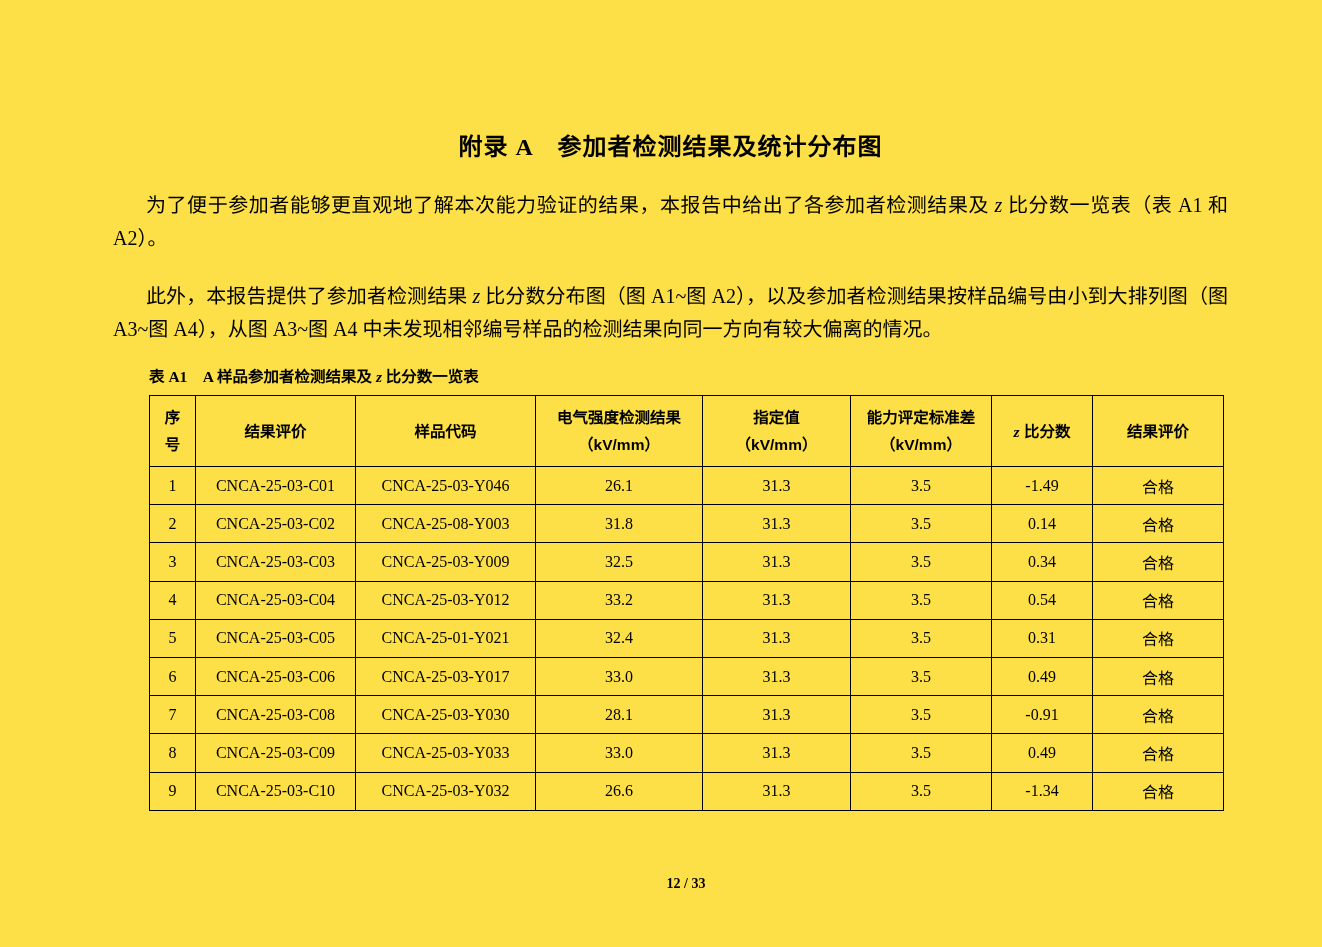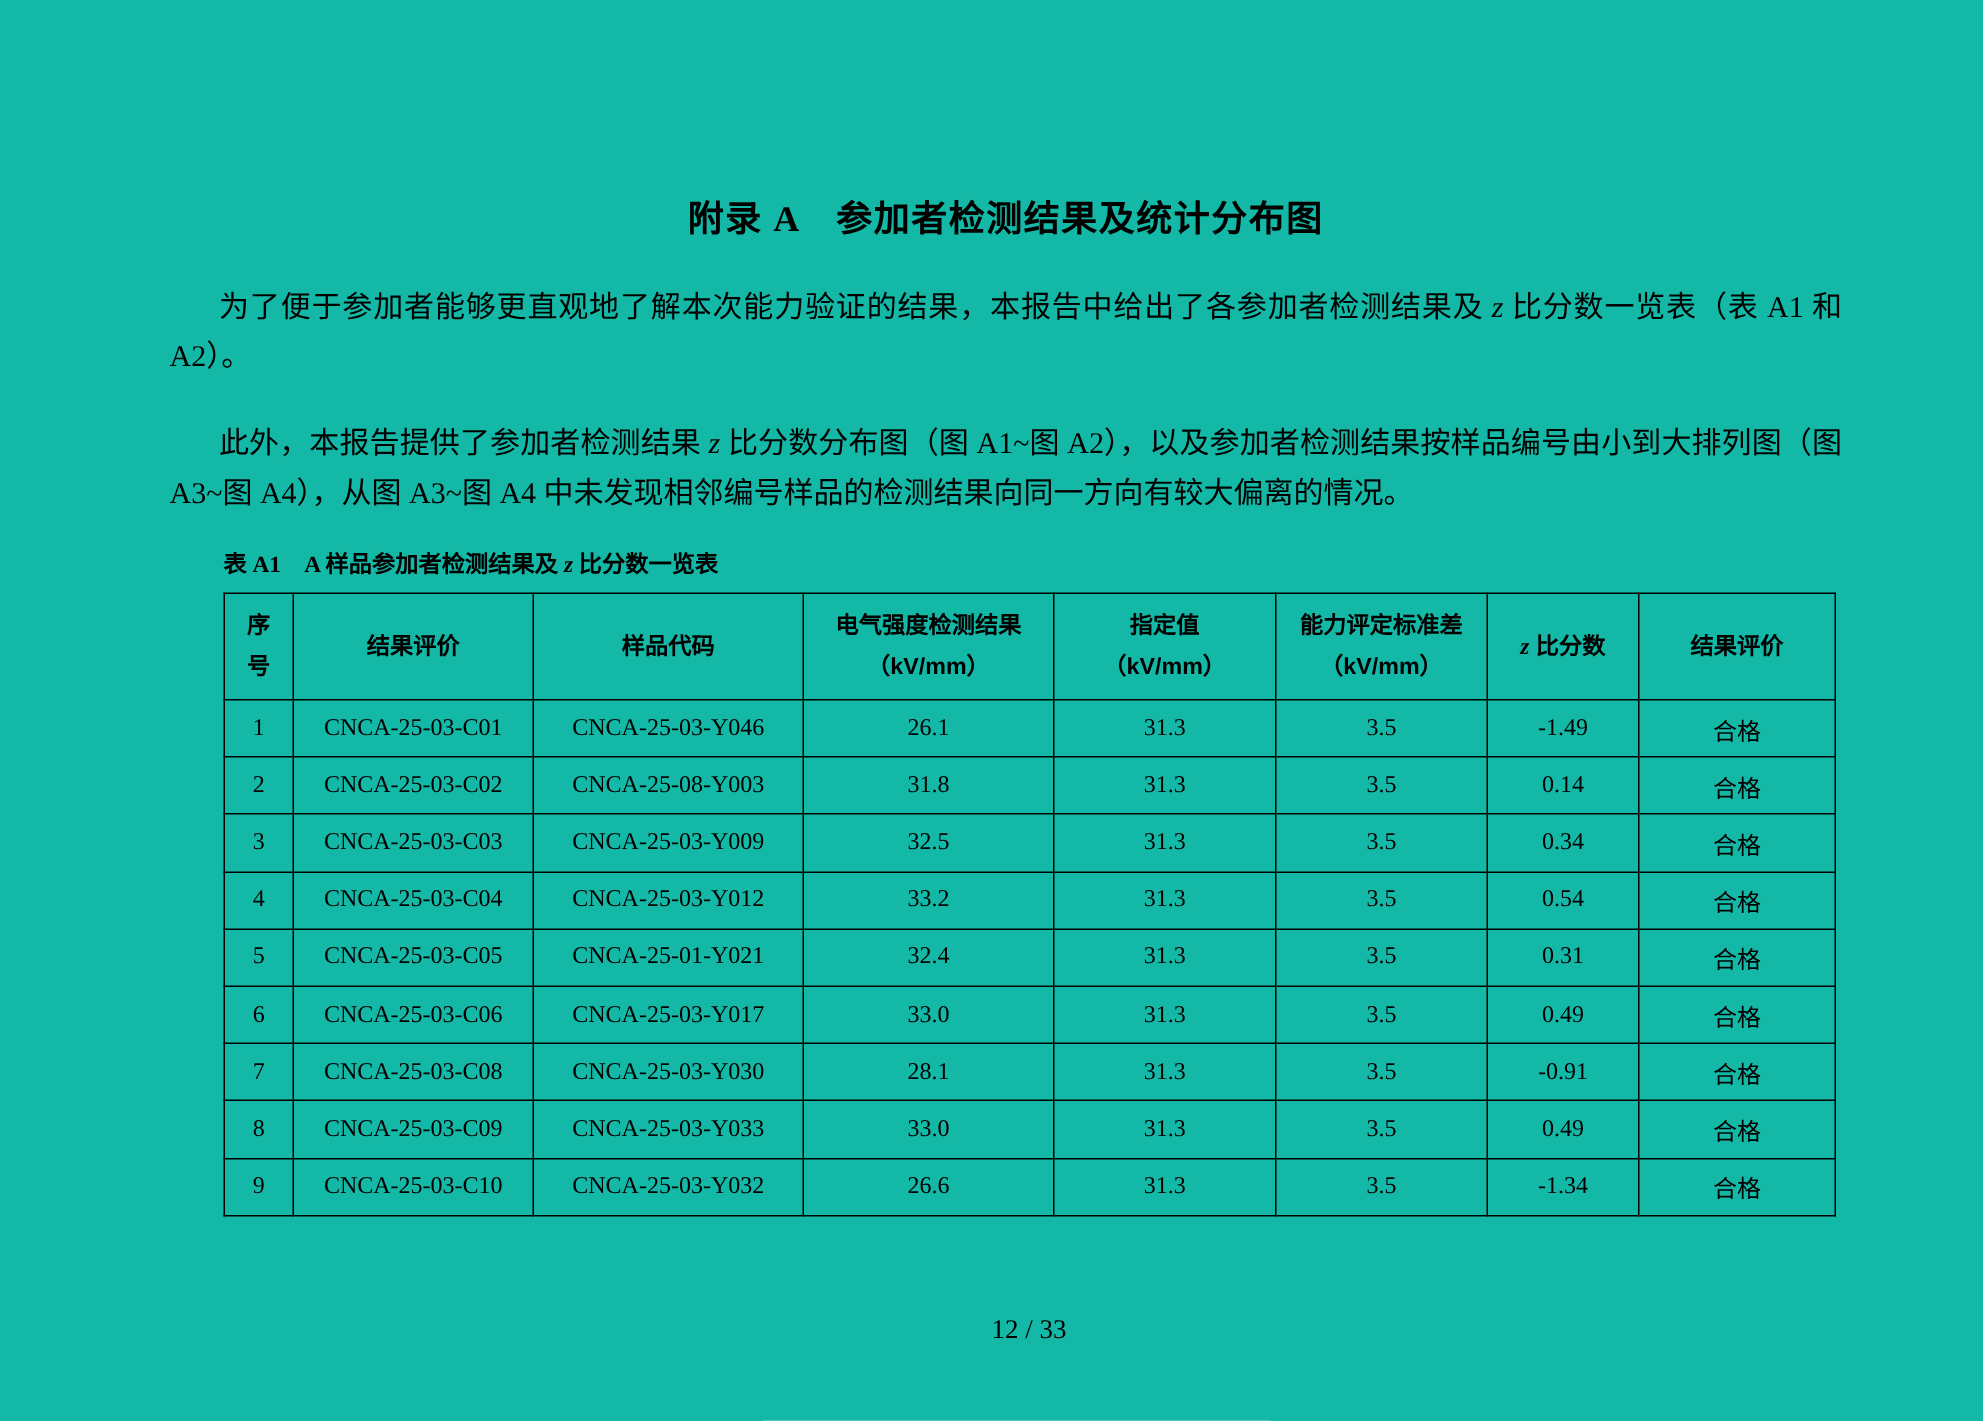--- a/index.html
+++ b/index.html
@@ -5,21 +5,21 @@
   html, body { margin: 0; padding: 0; }
   body {
     background: #ffffff;
     font-family: "Liberation Serif", "DejaVu Serif", serif;
     color: #000000;
   }
   .page {
     position: relative;
     width: 1322px;
     height: 947px;
-    background: #14b8a6;
+    background: #fde047;
     overflow: hidden;
   }
   .doc {
     position: absolute;
     left: 113px;
     top: 0;
     width: 1115px;
   }
   .title {
     margin-top: 130px;
@@ -75,22 +75,22 @@
   table.results td {
     font-size: 16px;
     height: 37.2px;
   }
   .footer {
     position: absolute;
     left: 149px;
     width: 1074px;
     top: 876px;
     text-align: center;
-    font-size: 18px;
-    font-weight: normal;
+    font-size: 14px;
+    font-weight: bold;
   }
 </style>
 </head>
 <body>
 
 <div class="page">
   <div class="doc">
 
     <h1 class="title">附录 A　参加者检测结果及统计分布图</h1>
 

